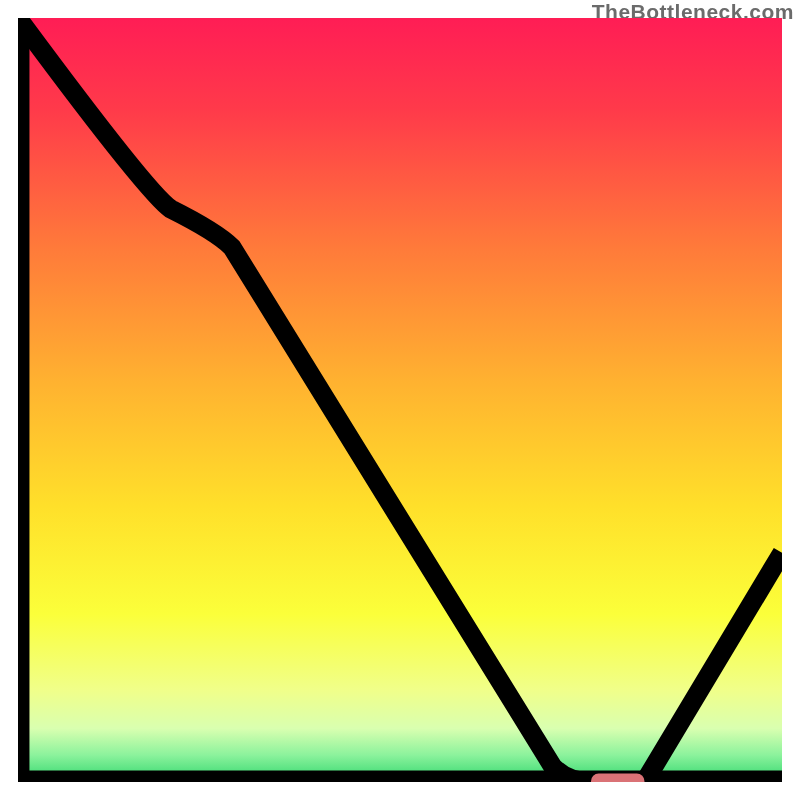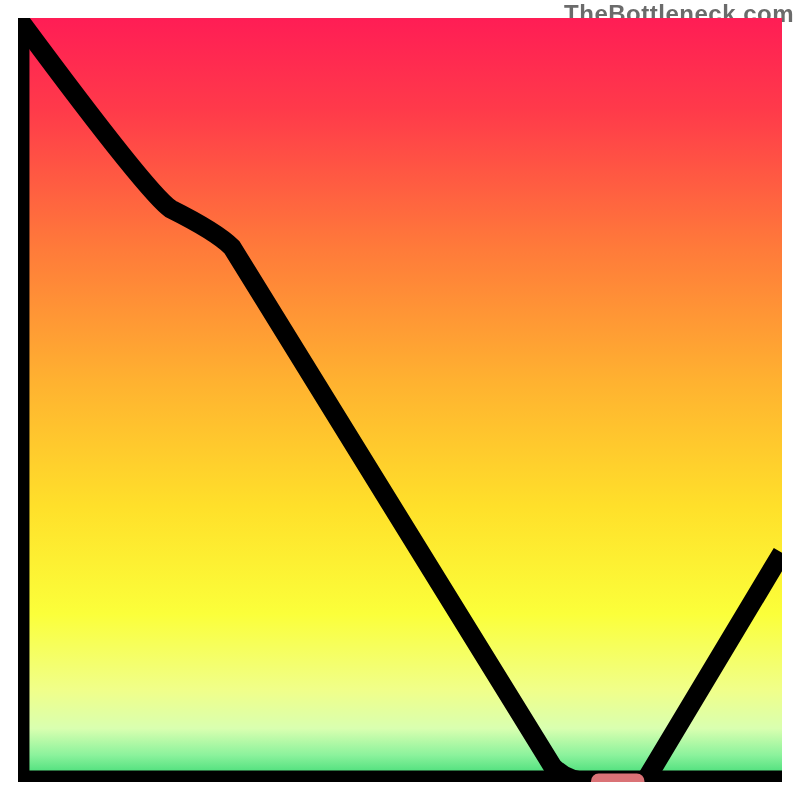--- a/index.html
+++ b/index.html
@@ -43,21 +43,21 @@
     fill: none;
   }
   .marker {
     fill: #da7276;
     stroke: none;
   }
   .watermark {
     position: absolute;
     top: 0;
     right: 6px;
-    font-size: 24px;
+    font-size: 21px;
     font-weight: 600;
     color: #6b6b6b;
     letter-spacing: 0.5px;
     user-select: none;
   }
 </style>
 </head>
 <body>
 
 <div class="chart-wrap">

